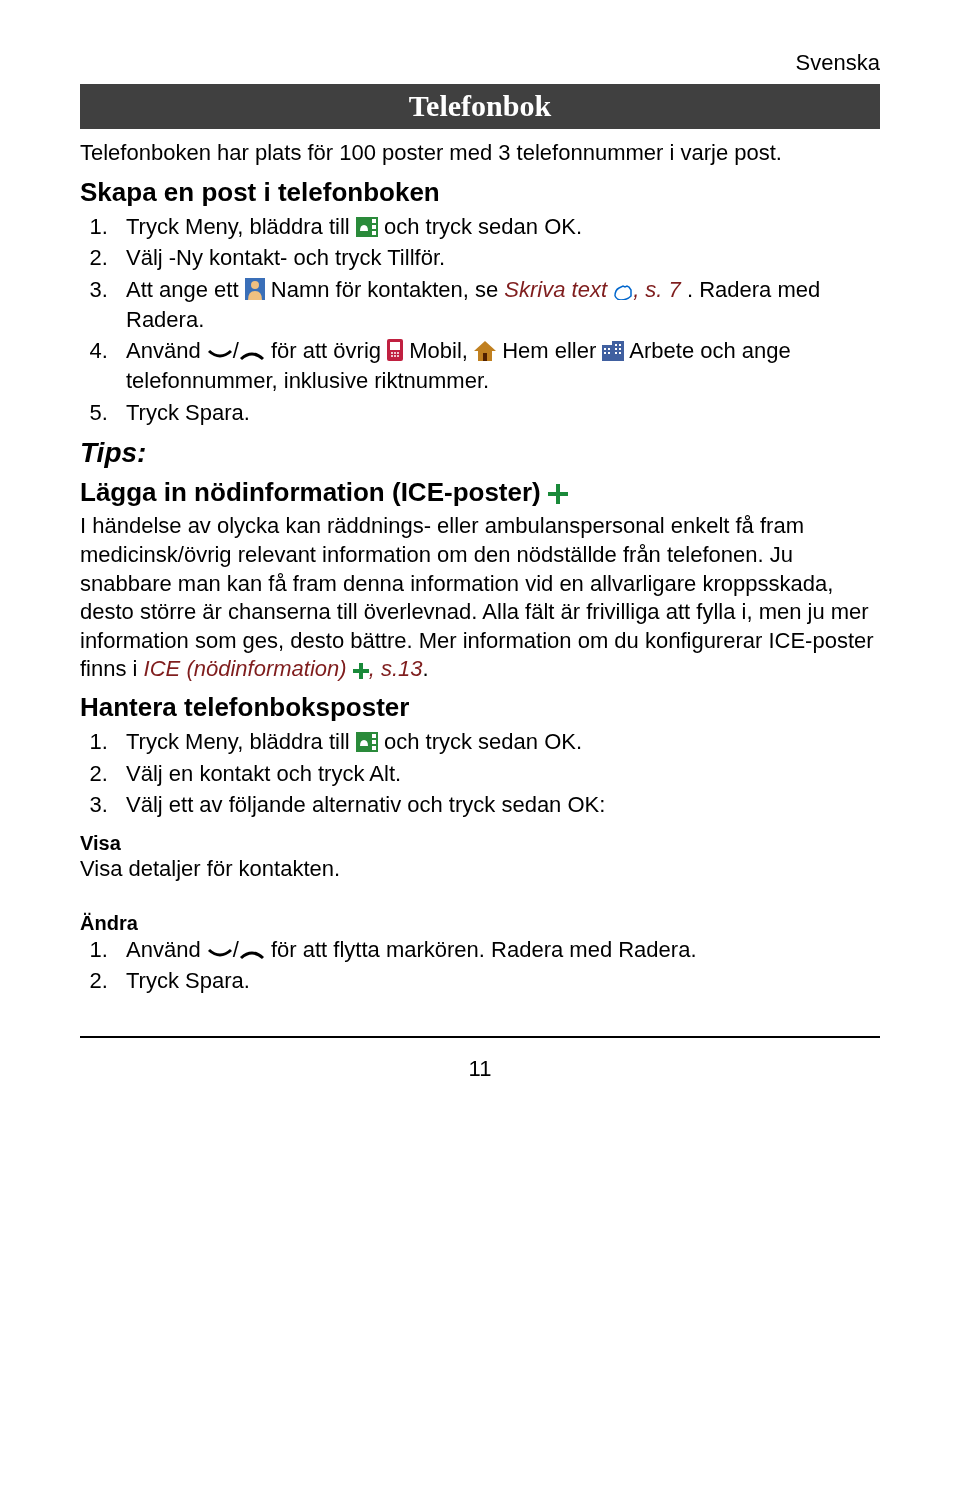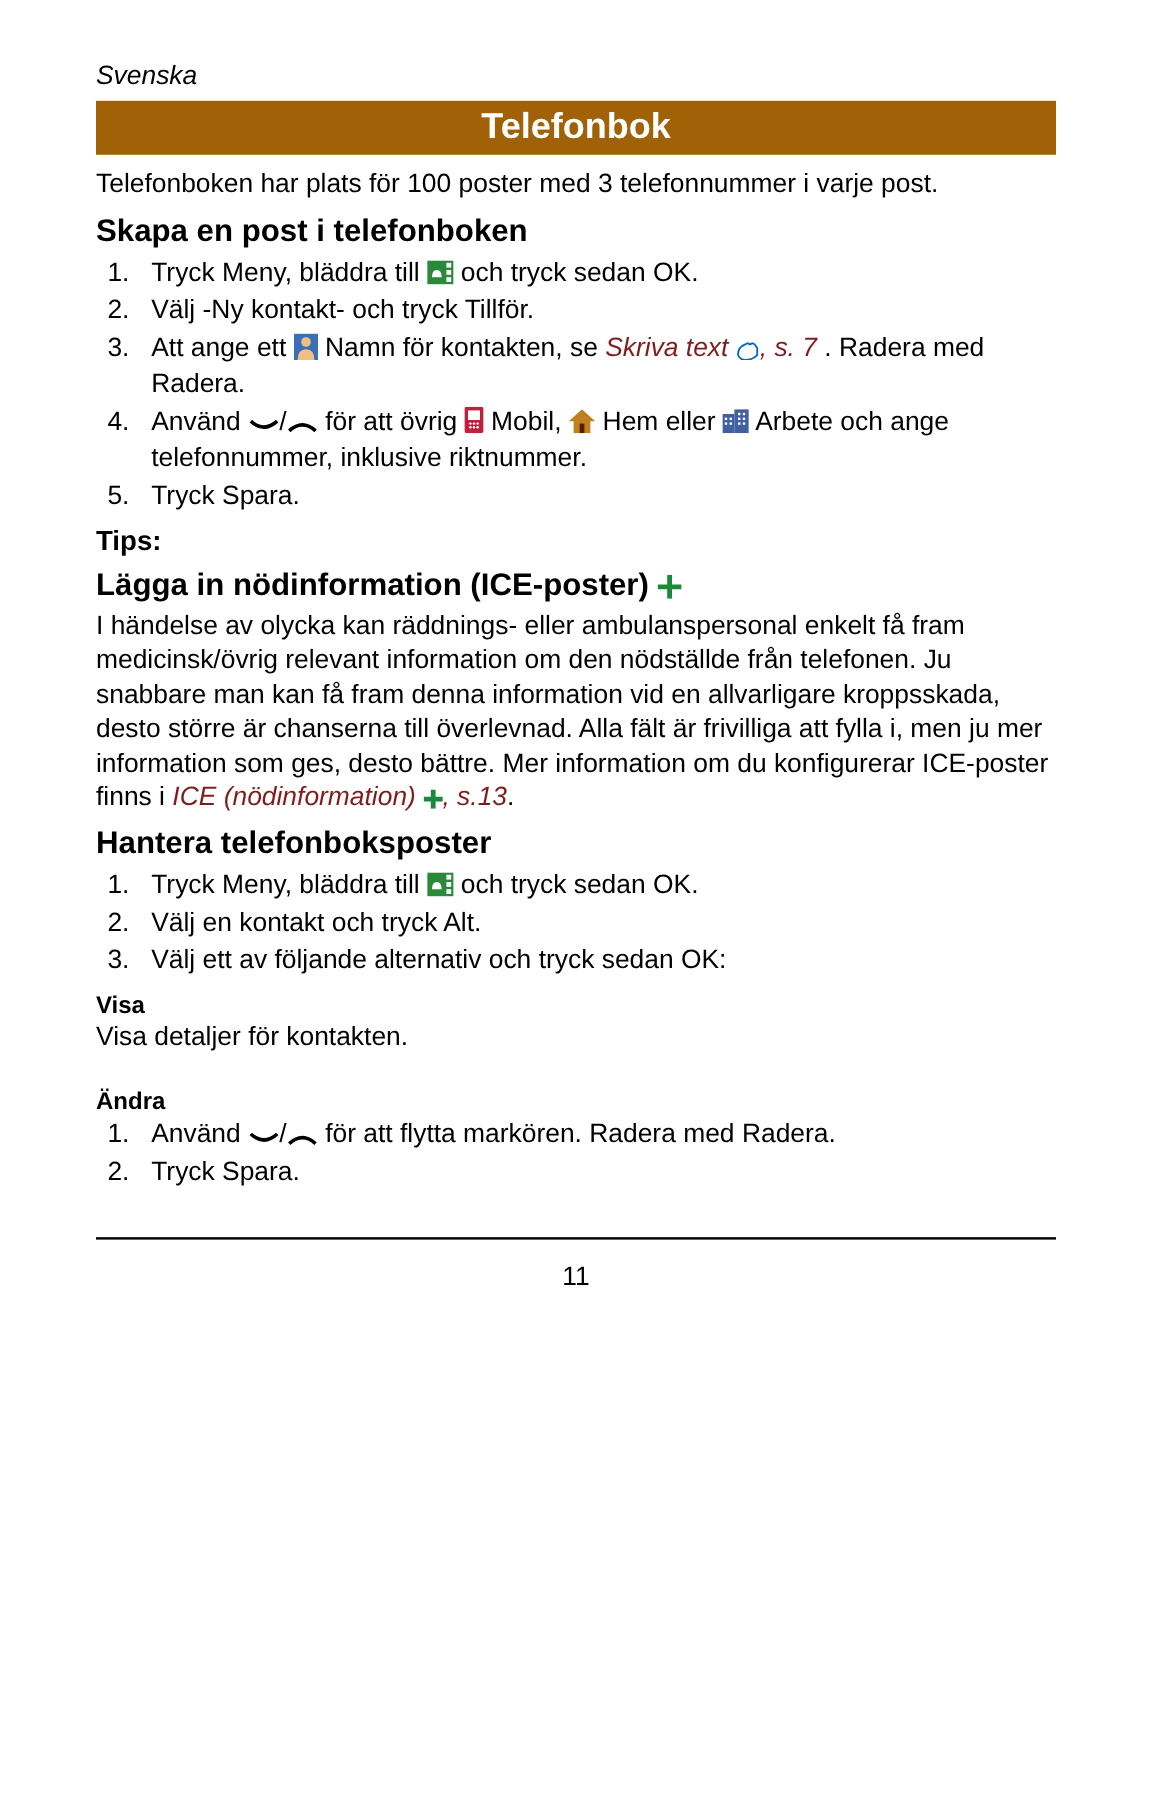--- a/index.html
+++ b/index.html
@@ -9,33 +9,33 @@
     color: #000;
     background: #fff;
   }
   .page {
     width: 960px;
     margin: 0;
     padding: 50px 80px 40px 80px;
     box-sizing: border-box;
   }
   .header-label {
-    text-align: left;
+    text-align: right;
     font-size: 22px;
     margin-bottom: 8px;
-    font-style: italic;
   }
   .title-bar {
-    background: #a16207;
+    background: #404040;
     color: #fff;
     font-weight: bold;
     font-size: 30px;
     text-align: center;
     padding: 5px 0 6px 0;
     margin-bottom: 10px;
+    font-family: Liberation Serif, serif;
   }
   .intro {
     font-size: 22px;
     line-height: 1.25;
     margin-bottom: 10px;
   }
   .h2 {
     font-weight: bold;
     font-size: 26px;
     margin-top: 8px;
@@ -47,22 +47,23 @@
     font-size: 22px;
     line-height: 1.35;
   }
   ol.steps li {
     padding-left: 12px;
     margin-bottom: 2px;
   }
   .b { font-weight: normal; }
   .link { color: #7f1d1d; font-style: italic; }
   .tips-label {
-    font-weight: bold;
-    font-size: 23px;
+    font-style: italic;
+    font-weight: bold;
+    font-size: 28px;
     margin-top: 8px;
   }
   .tips-body {
     font-style: italic;
     font-size: 22px;
     line-height: 1.3;
     margin-bottom: 16px;
   }
   .para {
     font-size: 22px;

